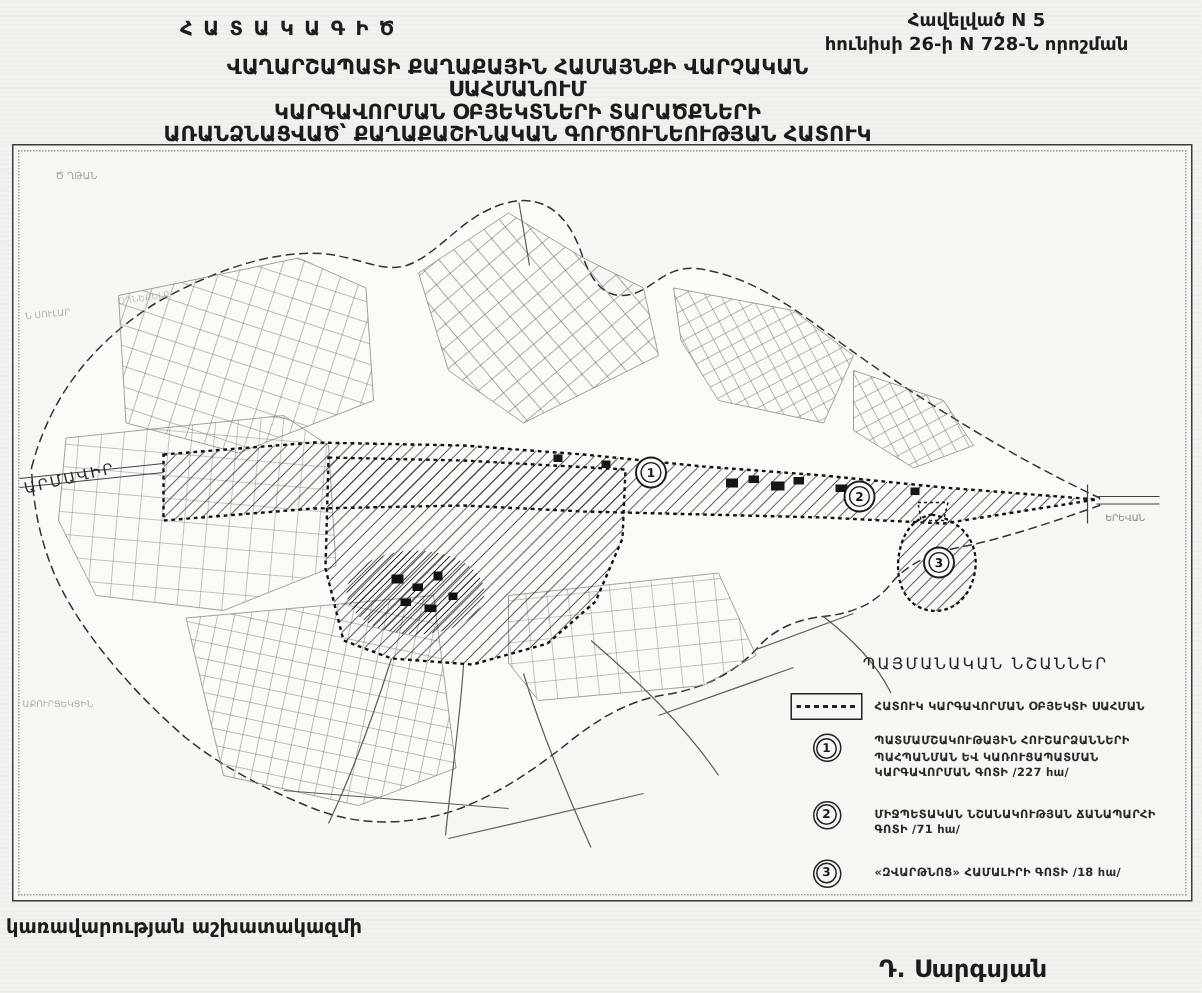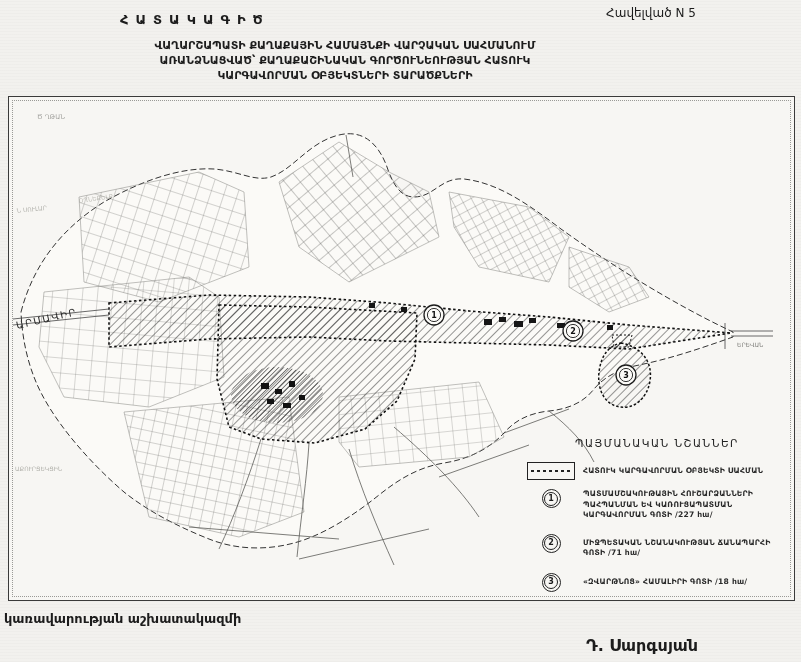--- a/index.html
+++ b/index.html
@@ -6,29 +6,29 @@
   body{
     width:801px;height:662px;position:relative;overflow:hidden;
     background:#f2f1ee;
     background-image:repeating-linear-gradient(0deg, rgba(0,0,0,0.015) 0 1px, transparent 1px 3px);
     font-family:"DejaVu Sans", sans-serif;
     color:#1c1c1c;
     -webkit-font-smoothing:antialiased;
   }
   .annex{
     position:absolute; top:5px; left:505px; width:292px;
-    text-align:center; font-weight:normal; font-size:12px; line-height:16px;
+    text-align:center; font-weight:bold; font-size:12px; line-height:16px;
   }
   .doc-title{
     position:absolute; top:12px; left:120px; width:450px;
     font-weight:bold; font-size:13px; letter-spacing:7px;
   }
   .doc-subtitle{
     position:absolute; top:38px; left:105px; width:480px;
-    text-align:center; font-weight:bold; font-size:11px; line-height:15px;
+    text-align:center; font-weight:bold; font-size:14px; line-height:15px;
   }
   .map-wrap{
     position:absolute; left:8px; top:96px; width:787px; height:505px;
     background:#f7f6f3; border:1px solid #3a3a3a; box-sizing:border-box;
   }
   .map-wrap .inner-frame{
     position:absolute; left:3px; top:3px; right:3px; bottom:3px;
     border:1px dotted #9a9a96; pointer-events:none;
   }
   svg{position:absolute;left:0;top:0;}
@@ -67,27 +67,28 @@
   }
   .footer-sign{
     position:absolute; left:586px; top:636px; font-weight:bold; font-size:16px;
   }
 </style>
 </head>
 <body>
 
 <div class="annex">
   <div>Հավելված N 5</div>
+  <div>հունիսի 26-ի N 728-Ն որոշման</div>
 </div>
 
 <div class="doc-title">ՀԱՏԱԿԱԳԻԾ</div>
 <div class="doc-subtitle">
   <div>ՎԱՂԱՐՇԱՊԱՏԻ ՔԱՂԱՔԱՅԻՆ ՀԱՄԱՅՆՔԻ ՎԱՐՉԱԿԱՆ ՍԱՀՄԱՆՈՒՄ</div>
+  <div>ԿԱՐԳԱՎՈՐՄԱՆ ՕԲՅԵԿՏՆԵՐԻ ՏԱՐԱԾՔՆԵՐԻ</div>
   <div>ԱՌԱՆՁՆԱՑՎԱԾ՝ ՔԱՂԱՔԱՇԻՆԱԿԱՆ ԳՈՐԾՈՒՆԵՈՒԹՅԱՆ ՀԱՏՈՒԿ</div>
-  <div>ԿԱՐԳԱՎՈՐՄԱՆ ՕԲՅԵԿՏՆԵՐԻ ՏԱՐԱԾՔՆԵՐԻ</div>
 </div>
 
 <div class="map-wrap">
   <div class="inner-frame"></div>
 
   <svg width="787" height="505" viewBox="0 0 787 505">
     <defs>
       <pattern id="h45" width="6" height="6" patternUnits="userSpaceOnUse" patternTransform="rotate(45)">
         <line x1="0" y1="0" x2="0" y2="6" stroke="#2e2e2e" stroke-width="1"></line>
       </pattern>

